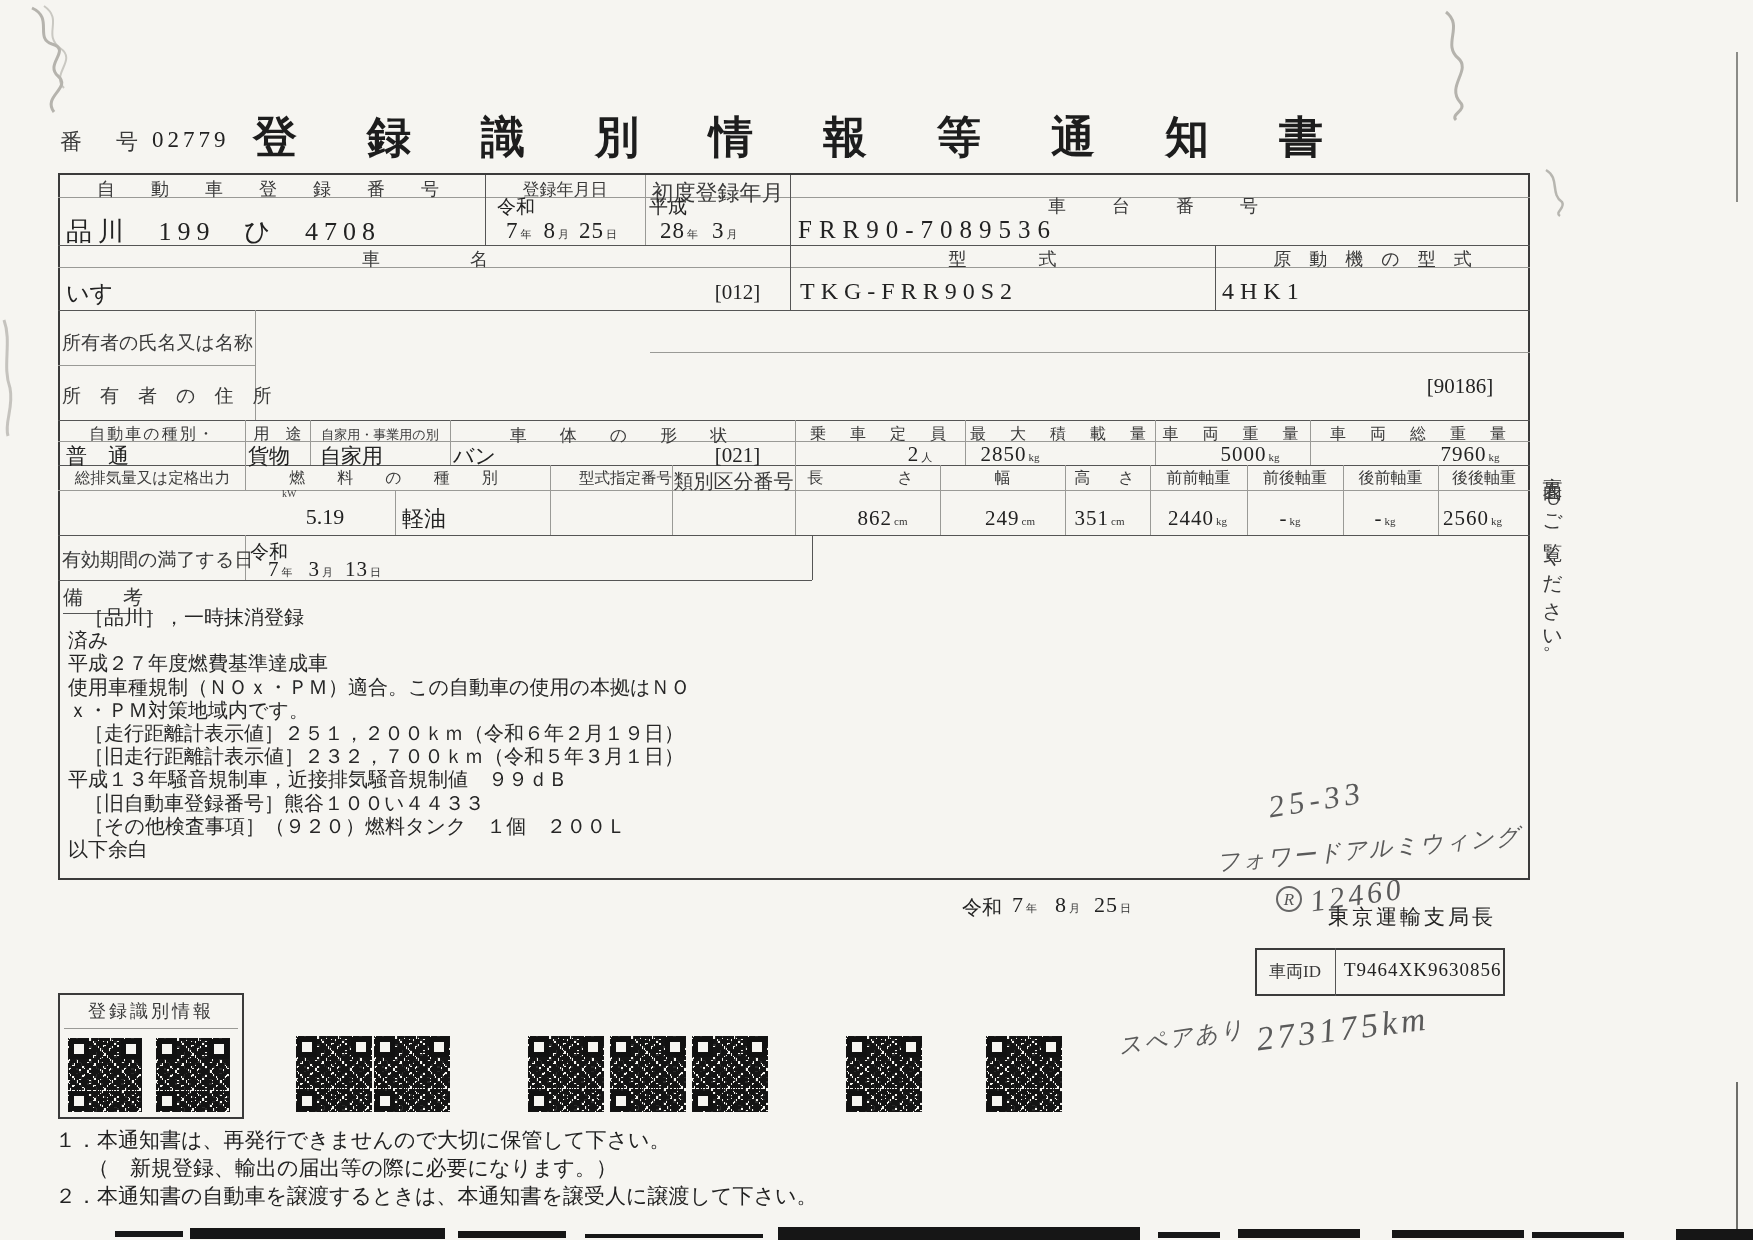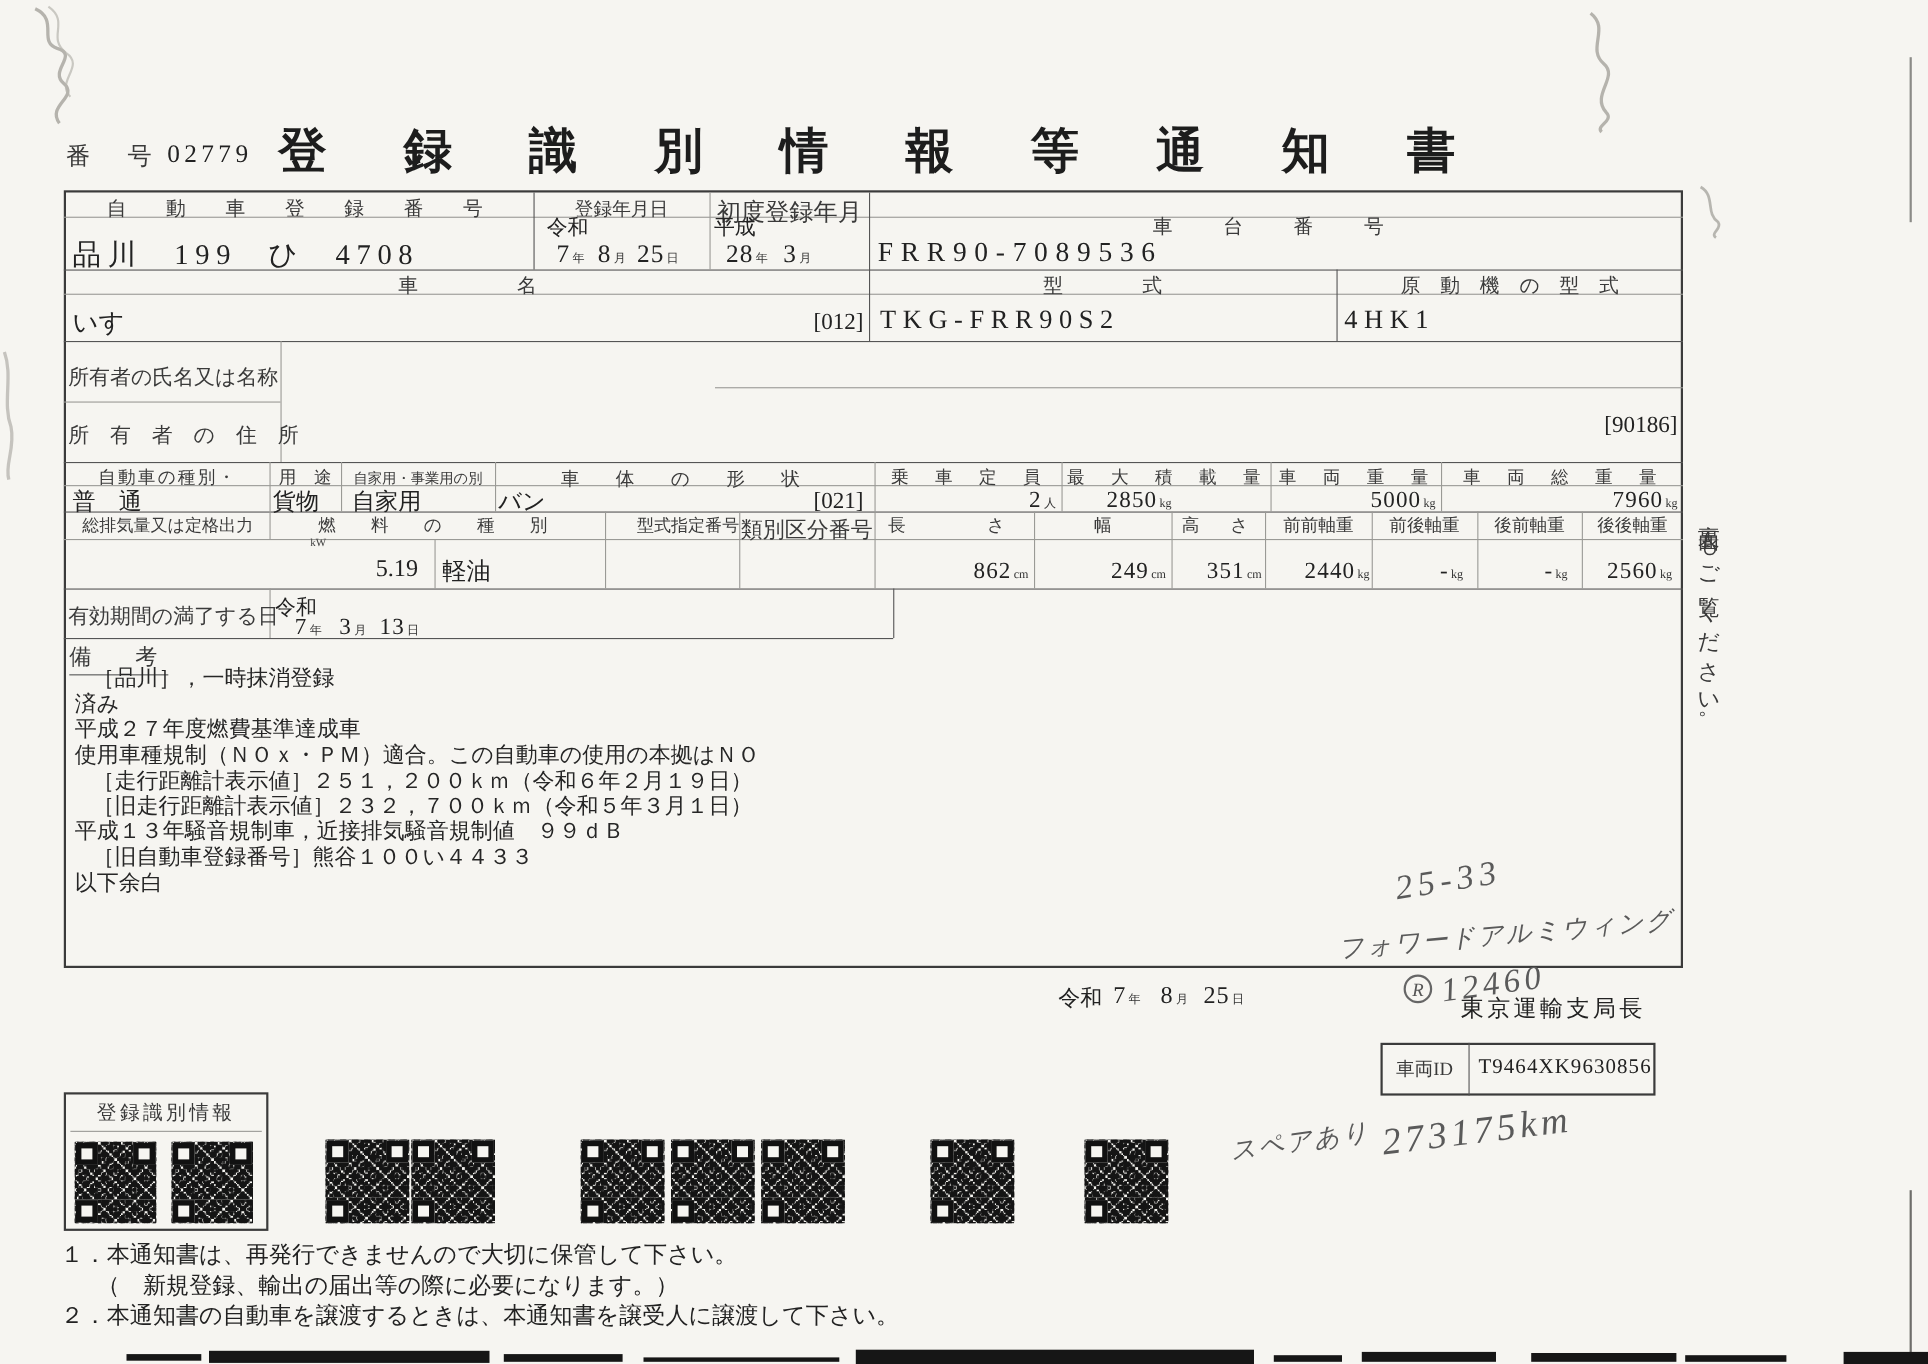--- a/index.html
+++ b/index.html
@@ -2,21 +2,21 @@
 <html><head>
 <meta charset="utf-8">
 <style>
   html,body{margin:0;padding:0;background:#e8e7e3;}
   .page{position:relative;width:1753px;height:1240px;background:#f6f5f1;overflow:hidden;
         font-family:"Liberation Serif","DejaVu Serif",serif;color:#2b2b2b;}
   .abs{position:absolute;}
   .lbl{color:#3a3a3a;white-space:nowrap;}
   .val{white-space:nowrap;color:#222;}
   .ctr{text-align:center;}
-  .rgt{text-align:right;}
+  .rgt{text-align:center;}
   .u{font-size:11px;color:#333;margin-left:2px;}
   .n{letter-spacing:1px;}
   .hl,.vl{background:#555;}
   .hl{height:1px;}
   .vl{width:1px;}
   .faint{background:#9a9a96;}
   .frame{border:2px solid #3b3b3b;box-sizing:border-box;background:transparent;}
   .hand{color:#5a5a5a;font-style:italic;white-space:nowrap;}
   .qr{position:absolute;background:
       conic-gradient(#141414 25%,transparent 0 50%,#141414 0 75%,transparent 0) 0 0/7px 7px,
@@ -165,24 +165,26 @@
   <span class="abs lbl" style="left:62px;top:547px;font-size:19px;">有効期間の満了する日</span>
   <span class="abs val" style="left:250px;top:539px;font-size:19px;">令和</span>
   <span class="abs val" style="left:268px;top:557px;font-size:21px;"><span class="n">7</span><span class="u">年</span><span class="n" style="margin-left:16px;">3</span><span class="u">月</span><span class="n" style="margin-left:12px;">13</span><span class="u">日</span></span>
 
   <span class="abs lbl" style="left:63px;top:584px;font-size:20px;letter-spacing:10px;border-bottom:1px solid #555;padding-bottom:2px;">備　考</span>
   <div class="abs remarks" style="left:68px;top:606px;width:745px;">
     <div class="ind">［品川］，一時抹消登録</div>
     <div>済み</div>
     <div>平成２７年度燃費基準達成車</div>
     <div>使用車種規制（ＮＯｘ・ＰＭ）適合。この自動車の使用の本拠はＮＯ</div>
+    <div>ｘ・ＰＭ対策地域内です。</div>
     <div class="ind">［走行距離計表示値］２５１，２００ｋｍ（令和６年２月１９日）</div>
     <div class="ind">［旧走行距離計表示値］２３２，７００ｋｍ（令和５年３月１日）</div>
     <div>平成１３年騒音規制車，近接排気騒音規制値　９９ｄＢ</div>
     <div class="ind">［旧自動車登録番号］熊谷１００い４４３３</div>
+    <div class="ind">［その他検査事項］（９２０）燃料タンク　１個　２００Ｌ</div>
     <div>以下余白</div>
   </div>
 
   <span class="abs hand" style="left:1268px;top:782px;font-size:31px;letter-spacing:5px;transform:rotate(-9deg);">25-33</span>
   <span class="abs hand" style="left:1216px;top:834px;font-size:23px;letter-spacing:2px;transform:rotate(-5deg);">フォワードアルミウィング</span>
   <span class="circleR" style="left:1276px;top:886px;">R</span>
   <span class="abs hand" style="left:1310px;top:878px;font-size:30px;letter-spacing:4px;transform:rotate(-8deg);">12460</span>
   <span class="abs hand" style="left:1118px;top:1022px;font-size:23px;letter-spacing:2px;transform:rotate(-8deg);">スペアあり</span>
   <span class="abs hand" style="left:1256px;top:1010px;font-size:34px;letter-spacing:4px;transform:rotate(-7deg);">273175km</span>
 

